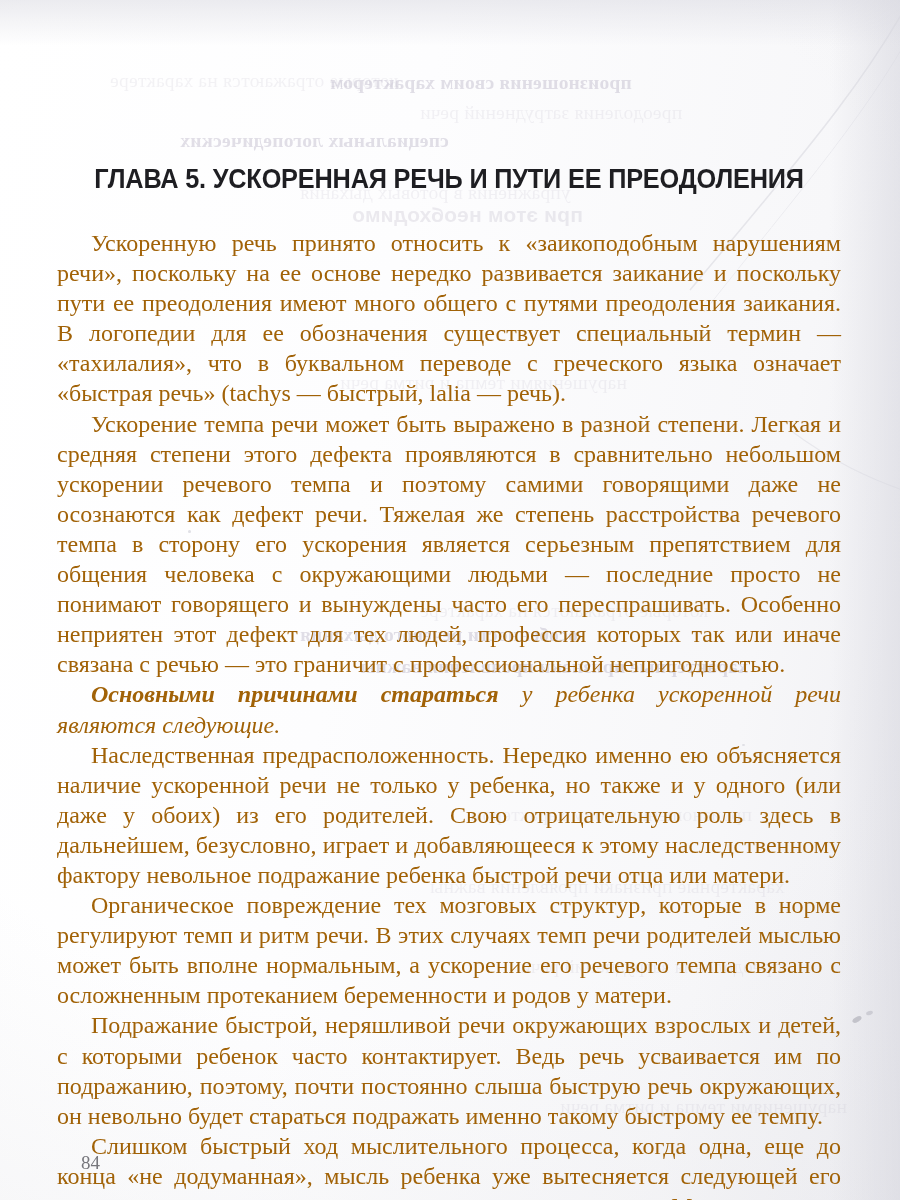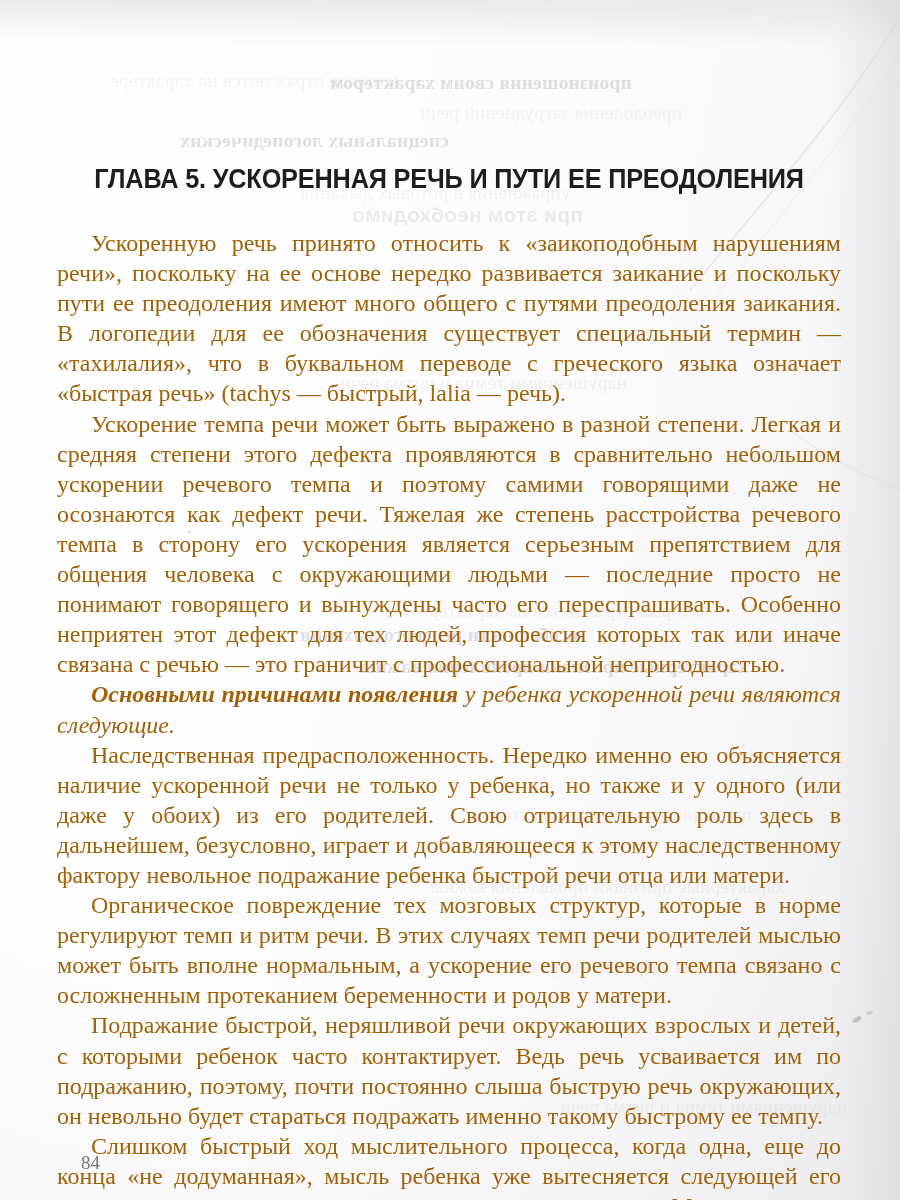--- a/index.html
+++ b/index.html
@@ -202,21 +202,21 @@
   <div class="content">
 
     <h1 class="chapter-heading">ГЛАВА 5. УСКОРЕННАЯ РЕЧЬ И ПУТИ ЕЕ ПРЕОДОЛЕНИЯ</h1>
 
     <div class="body-text">
 
       <p>Ускоренную речь принято относить к «заикоподобным нарушениям речи», поскольку на ее основе нередко развивается заикание и поскольку пути ее преодоления имеют много общего с путями преодоления заикания. В логопедии для ее обозначения существует специальный термин — «тахилалия», что в буквальном переводе с греческого языка означает «быстрая речь» (tachys — быстрый, lalia — речь).</p>
 
       <p>Ускорение темпа речи может быть выражено в разной степени. Легкая и средняя степени этого дефекта проявляются в сравнительно небольшом ускорении речевого темпа и поэтому самими говорящими даже не осознаются как дефект речи. Тяжелая же степень расстройства речевого темпа в сторону его ускорения является серьезным препятствием для общения человека с окружающими людьми — последние просто не понимают говорящего и вынуждены часто его переспрашивать. Особенно неприятен этот дефект для тех людей, профессия которых так или иначе связана с речью — это граничит с профессиональной непригодностью.</p>
 
-      <p class="italic"><b>Основными причинами появления</b><span> у ребенка ускоренной речи являются следующие.</span></p>
+      <p class="italic"><b>Основными причинами стараться</b><span> у ребенка ускоренной речи являются следующие.</span></p>
 
       <p>Наследственная предрасположенность. Нередко именно ею объясняется наличие ускоренной речи не только у ребенка, но также и у одного (или даже у обоих) из его родителей. Свою отрицательную роль здесь в дальнейшем, безусловно, играет и добавляющееся к этому наследственному фактору невольное подражание ребенка быстрой речи отца или матери.</p>
 
       <p>Органическое повреждение тех мозговых структур, которые в норме регулируют темп и ритм речи. В этих случаях темп речи родителей мыслью может быть вполне нормальным, а ускорение его речевого темпа связано с осложненным протеканием беременности и родов у матери.</p>
 
       <p>Подражание быстрой, неряшливой речи окружающих взрослых и детей, с которыми ребенок часто контактирует. Ведь речь усваивается им по подражанию, поэтому, почти постоянно слыша быструю речь окружающих, он невольно будет стараться подражать именно такому быстрому ее темпу.</p>
 
       <p>Слишком быстрый ход мыслительного процесса, когда одна, еще до конца «не додуманная», мысль ребенка уже вытесняется следующей его мыслью и он спешит успеть все это выразить в словах. Многие слова и фразы при этом недоговариваются и «перекрывают» друг друга.</p>
 
     </div>

